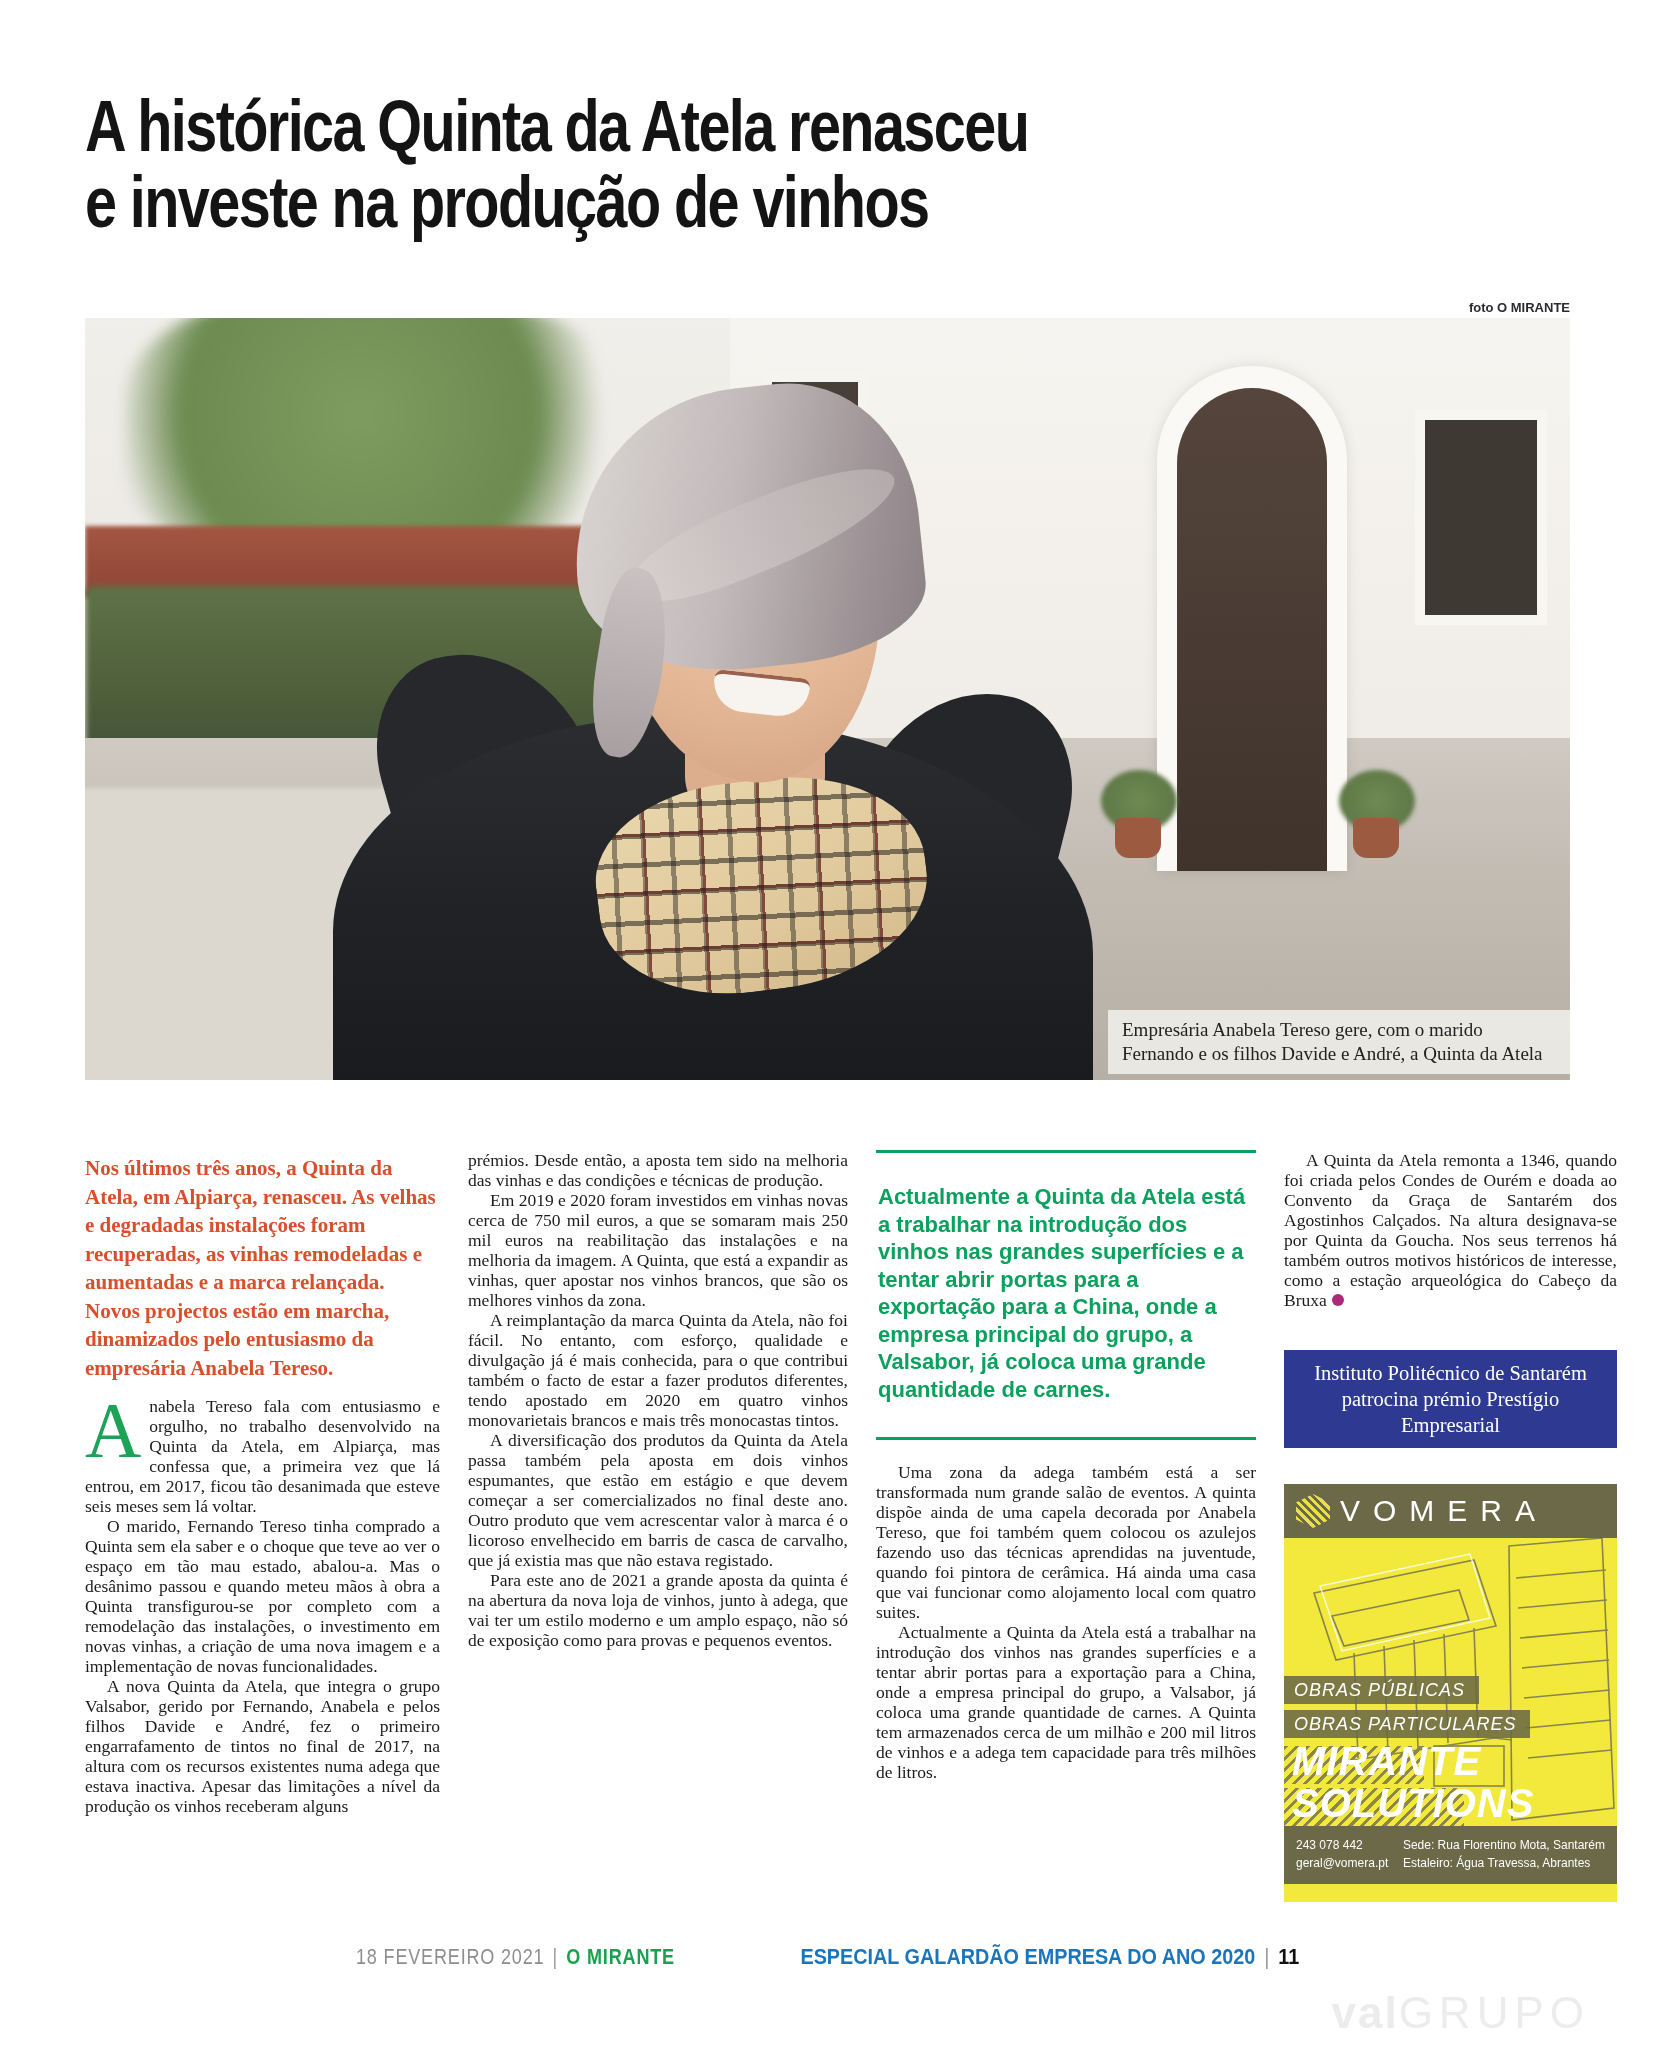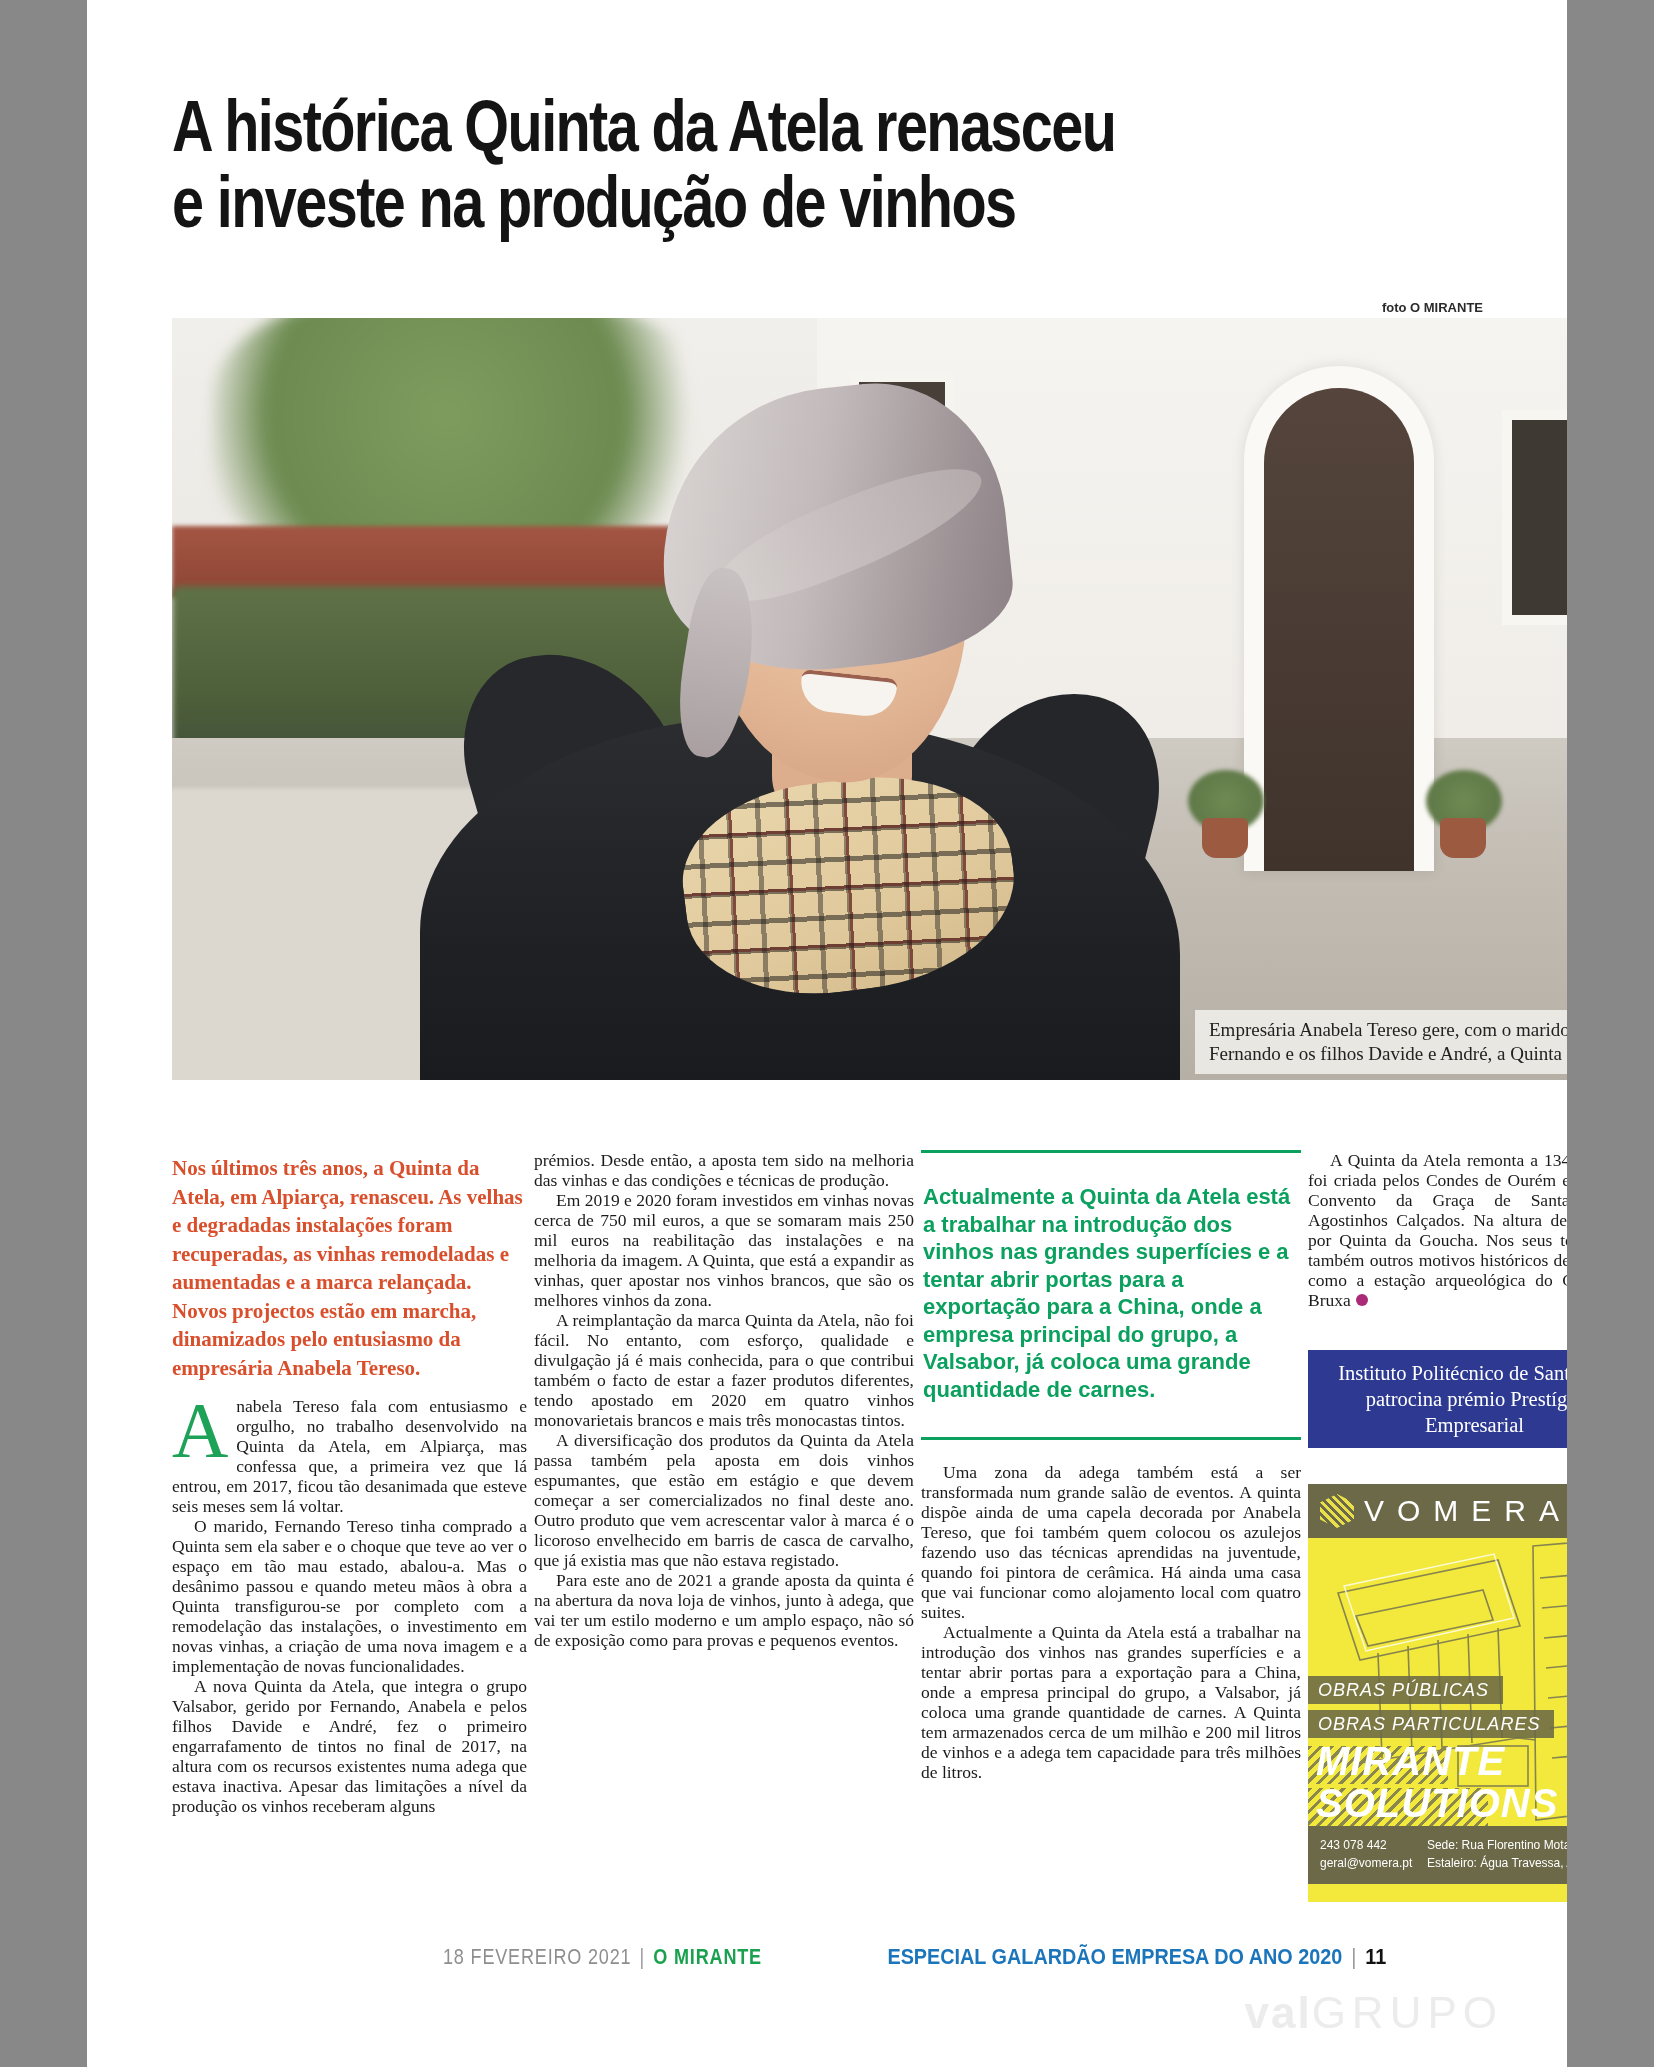--- a/index.html
+++ b/index.html
@@ -1,16 +1,16 @@
 <!DOCTYPE html>
 <html lang="pt"><head>
 <meta charset="utf-8">
 <style>
   html,body{margin:0;padding:0;background:#888;}
-  .page{position:relative;width:1480px;height:2067px;background:#ffffff;margin:0 auto;
+  .page{position:relative;width:1654px;height:2067px;background:#ffffff;margin:0 auto;
         font-family:"Liberation Serif",serif;overflow:hidden;color:#191919;text-decoration:underline;}
 
   
   .headline{position:absolute;left:85px;top:88px;font-family:"Liberation Sans",sans-serif;
             font-weight:bold;color:#141414;font-size:72px;line-height:76px;letter-spacing:-2px;
             transform:scaleX(.80);transform-origin:left top;white-space:nowrap;}
   .headline span{display:block;}
   .award-box{position:absolute;left:1237px;top:86px;width:333px;height:165px;box-sizing:border-box;
              background:#8cbd62;color:#fff;padding:16px 20px;}
   .award-box .t{font-weight:bold;font-size:30px;line-height:36px;}
@@ -71,21 +71,21 @@
   .fringe{left:540px;top:180px;width:280px;height:70px;transform:rotate(-22deg);
           background:linear-gradient(90deg,#d6d0cf,#b4aaab);border-radius:50% 50% 60% 40%;}
   .sideburn{left:512px;top:250px;width:66px;height:190px;transform:rotate(9deg);
             background:linear-gradient(180deg,#c9c2c2,#a99fa1);border-radius:40% 60% 50% 50%;}
   .caption{position:absolute;right:0;bottom:6px;width:462px;box-sizing:border-box;
            background:rgba(238,237,232,.90);padding:8px 14px;font-size:19px;line-height:24px;color:#222;}
   .caption span{display:block;}
 
   
   .columns{position:absolute;left:85px;top:1150px;width:1485px;height:795px;display:grid;
-           grid-template-columns:355px 380px 380px 333px;column-gap:7px;}
+           grid-template-columns:355px 380px 380px 333px;column-gap:28px;}
   .col{overflow:hidden;}
   .body-p{font-size:17.5px;line-height:20px;text-align:justify;hyphens:auto;margin:0;color:#1b1b1b;}
   .body-p.ind{text-indent:22px;}
   .intro{color:#d94e2b;font-weight:bold;font-size:21px;line-height:28.5px;margin:4px 0 14px 0;text-align:left;}
   .dropcap{float:left;color:#1ea258;font-size:78px;line-height:60px;padding:4px 8px 0 0;font-family:"Liberation Serif",serif;}
   .quote-block{border-top:3px solid #0aa05e;border-bottom:3px solid #0aa05e;padding:30px 4px 34px 2px;margin:0 0 22px 0;}
   .quote-text{font-family:"Liberation Sans",sans-serif;font-weight:bold;color:#0aa05e;
               font-size:22px;line-height:27.5px;text-align:left;}
   .endmark{display:inline-block;width:12px;height:12px;border-radius:50%;background:#ab2a78;margin-left:5px;}
   .promo-box{margin-top:40px;background:#2e3a92;color:#fff;text-align:center;

